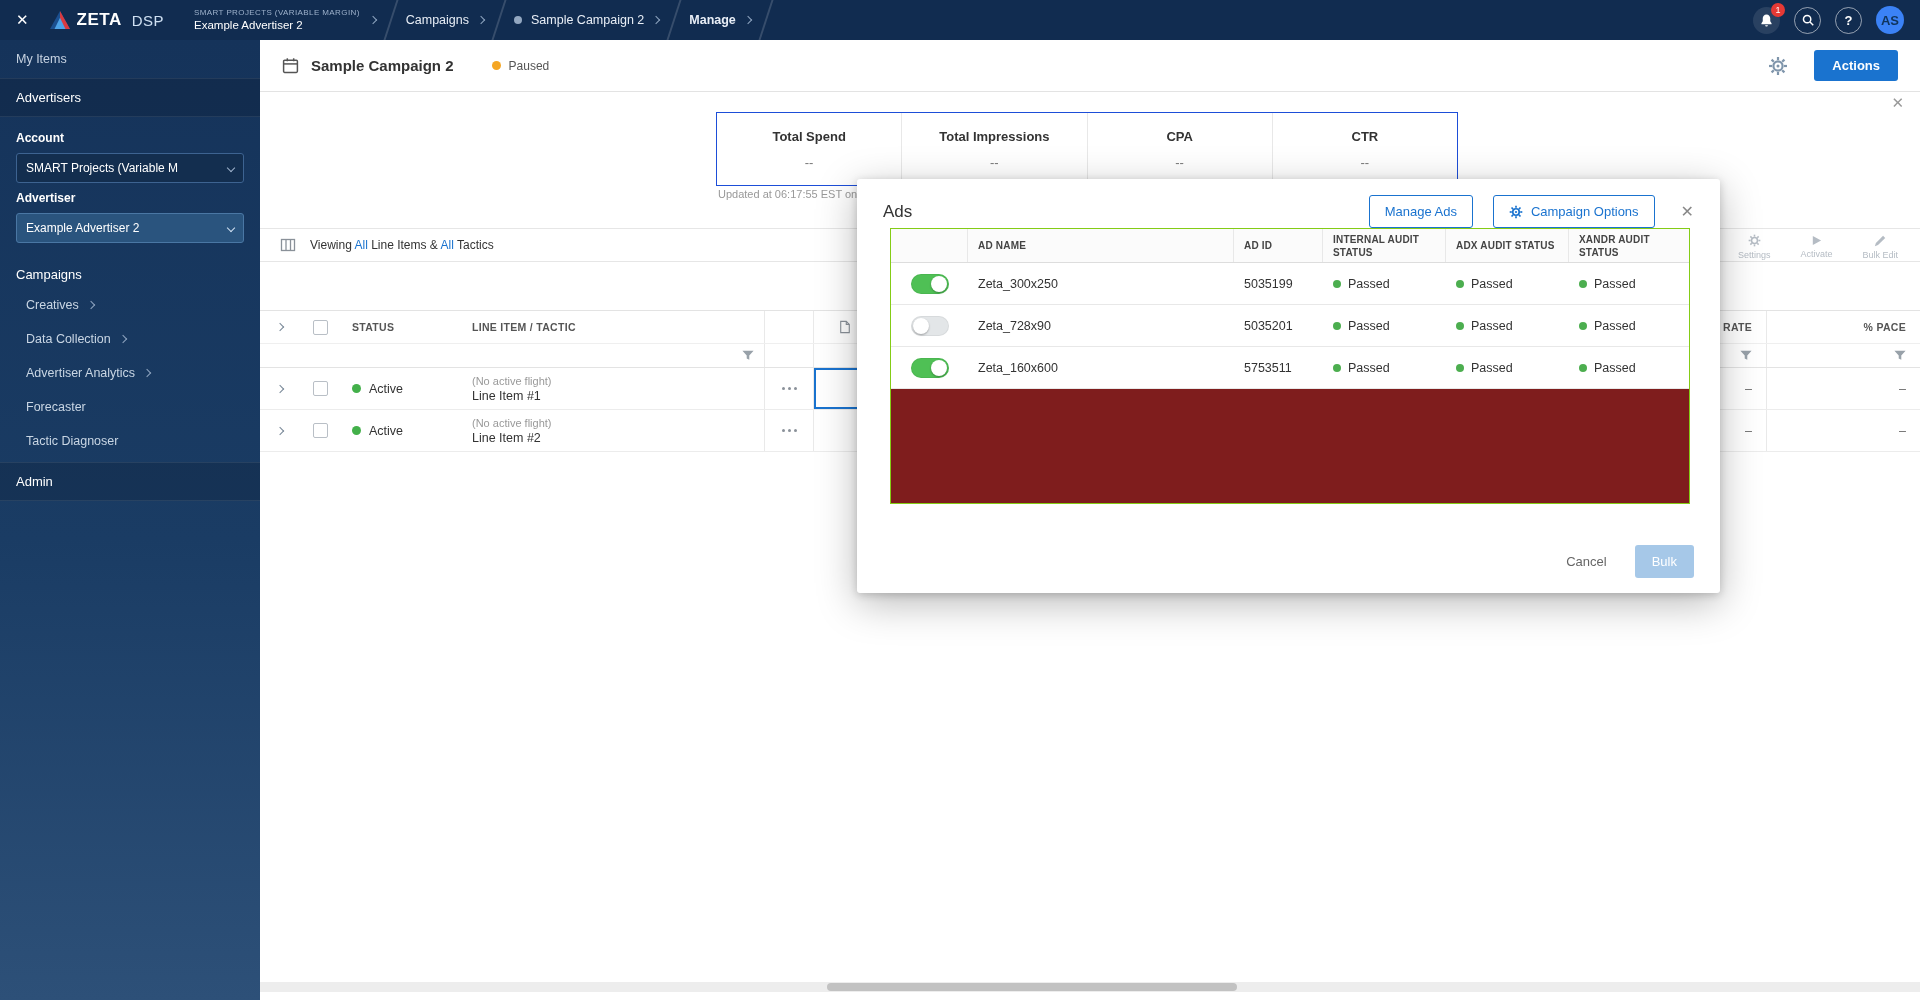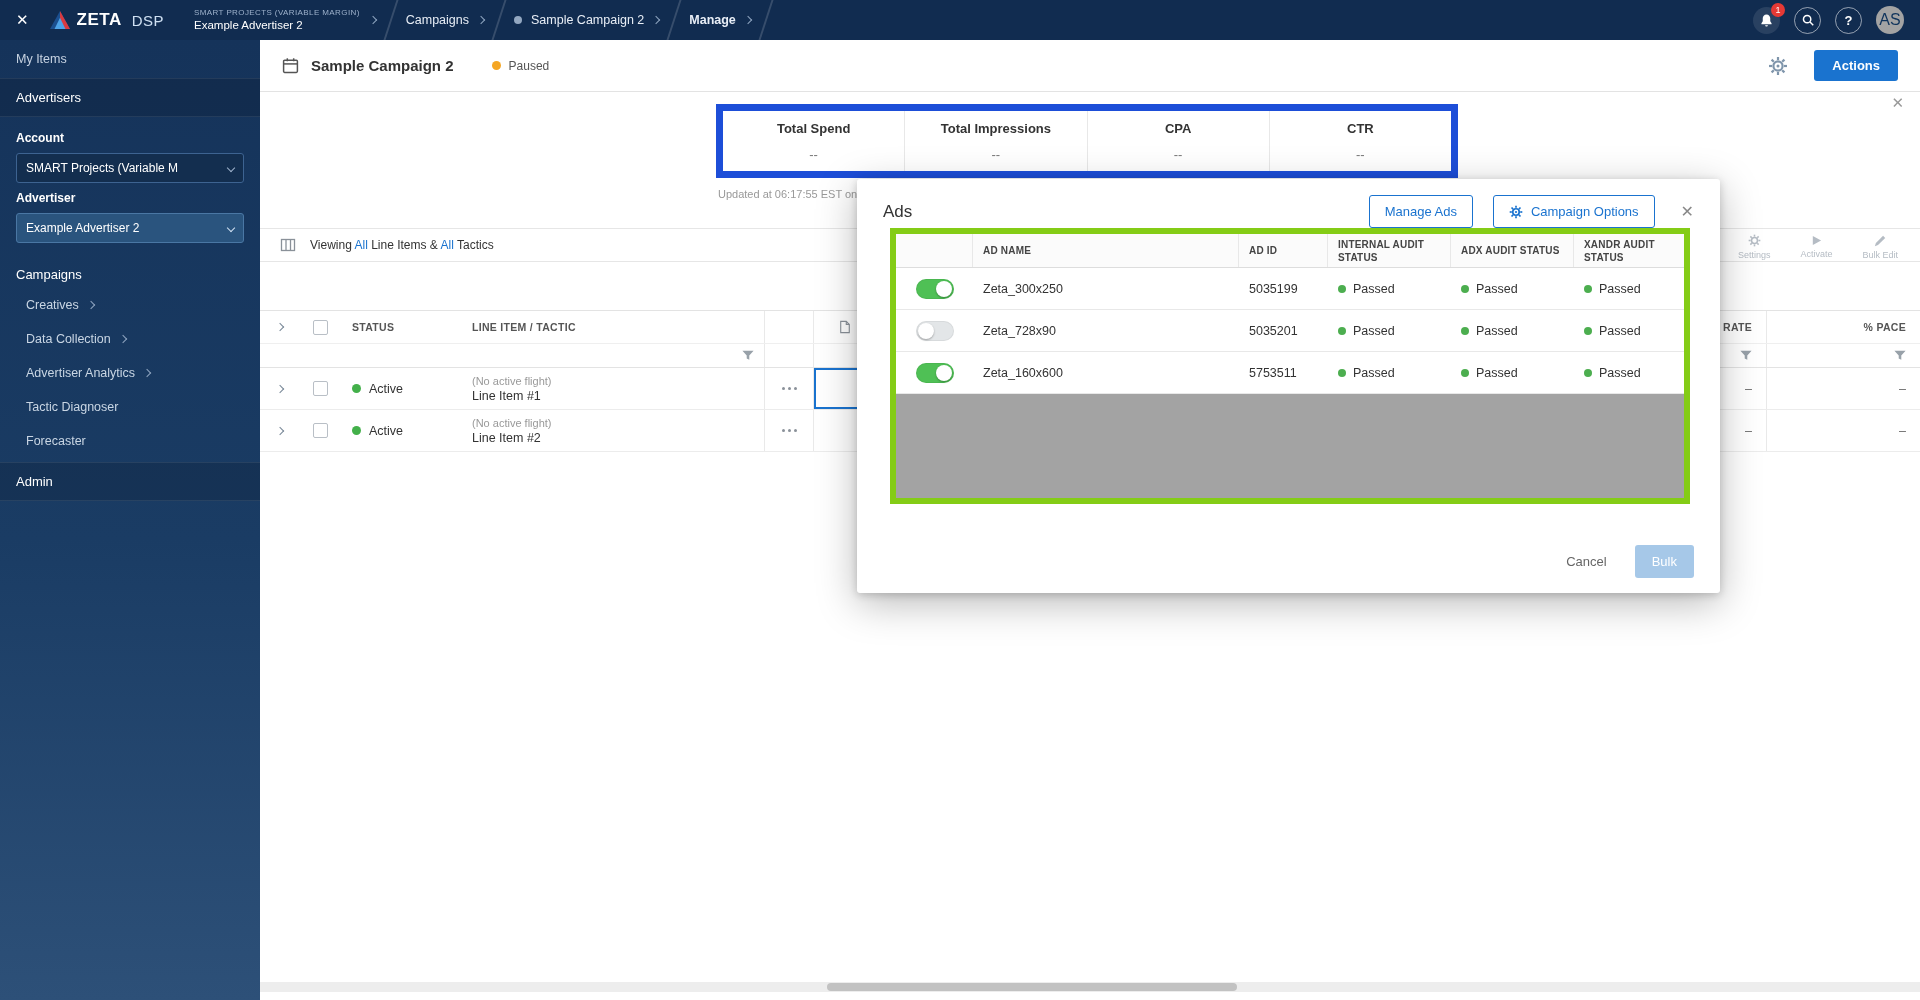--- a/index.html
+++ b/index.html
@@ -21,21 +21,21 @@
   .chev{display:inline-block;width:6px;height:6px;border-right:1.6px solid currentColor;border-bottom:1.6px solid currentColor}
   .chev.r{transform:rotate(-45deg)}
   .chev.d{transform:rotate(45deg)}
   .chev.dim{color:#8fa5c0}
   .crumb-dot{width:8px;height:8px;border-radius:50%;background:#93a7c0}
   .tb-right{margin-left:auto;display:flex;align-items:center;gap:14px;padding-right:16px}
   .tb-icon-circle{width:27px;height:27px;border-radius:50%;display:flex;align-items:center;justify-content:center;color:#fff;cursor:pointer}
   .ring{border:1.5px solid rgba(255,255,255,.55)}
   .bell-wrap{position:relative;width:27px;height:27px;display:flex;align-items:center;justify-content:center;background:rgba(255,255,255,.1);border-radius:50%;cursor:pointer}
   .badge{position:absolute;top:-4px;right:-5px;min-width:14px;height:14px;border-radius:7px;background:#e53935;color:#fff;font-size:9px;display:flex;align-items:center;justify-content:center;padding:0 3px}
-  .avatar{width:28px;height:28px;border-radius:50%;background:#a3a3a3;color:#10345c;font-size:16px;font-weight:normal;display:flex;align-items:center;justify-content:center;cursor:pointer}
+  .avatar{width:28px;height:28px;border-radius:50%;background:#3b82f6;color:#10345c;font-size:13px;font-weight:bold;display:flex;align-items:center;justify-content:center;cursor:pointer}
   .help-glyph{font-size:13px;font-weight:bold}
 
   
   .sidebar{position:absolute;top:40px;left:0;width:260px;height:960px;background:linear-gradient(180deg,#15335a 0%,#1a3c64 52%,#2d5078 100%);color:#cfdaea;z-index:10;font-size:12.5px}
   .sb-link{padding:12px 16px;cursor:pointer;color:#c7d3e2}
   .sb-band{padding:11px 16px;background:rgba(0,0,0,.14);border-top:1px solid rgba(255,255,255,.08);border-bottom:1px solid rgba(255,255,255,.08);color:#fff;font-size:13px;cursor:pointer}
   .sb-section{padding:14px 16px 0}
   .sb-label{font-size:12px;font-weight:bold;color:#fff;margin-bottom:8px}
   .sb-select{height:30px;border:1px solid #3d6391;border-radius:3px;display:flex;align-items:center;justify-content:space-between;padding:0 9px;font-size:12px;color:#fff;cursor:pointer;margin-bottom:8px}
   .sb-select .val{overflow:hidden;white-space:nowrap;text-overflow:clip;max-width:180px}
@@ -48,21 +48,21 @@
   .main{position:absolute;left:260px;top:40px;width:1660px;height:960px;background:#fff}
   .page-header{position:absolute;top:0;left:0;right:0;height:52px;background:#fff;border-bottom:1px solid #e3e3e3;display:flex;align-items:center;padding:0 22px;z-index:2}
   .ph-title{font-size:15px;font-weight:bold;color:#333;margin-left:12px}
   .ph-status{display:flex;align-items:center;gap:8px;margin-left:38px;font-size:12px;color:#555}
   .dot{border-radius:50%;display:inline-block}
   .dot.orange{width:9px;height:9px;background:#f5a623}
   .dot.green{width:9px;height:9px;background:#43b04a}
   .ph-gear{margin-left:auto;color:#7f95ab;cursor:pointer;display:flex;margin-right:26px}
   .btn-primary{background:#1a73cf;color:#fff;font-size:13px;font-weight:bold;border:none;border-radius:3px;padding:8px 18px;cursor:pointer}
 
-  .stats{position:absolute;left:456px;top:64px;width:742px;height:74px;background:#fff;border:7px solid #1d4ed8;display:flex}
+  .stats{position:absolute;left:456px;top:72px;width:742px;height:74px;background:#fff;border:1px solid #1d4ed8;display:flex}
   .stat{flex:1;border-right:1px solid #e8e8e8;display:flex;flex-direction:column;align-items:center;justify-content:center;gap:11px}
   .stat:last-child{border-right:none}
   .stat-label{font-size:13px;font-weight:bold;color:#333}
   .stat-value{font-size:13px;color:#777}
   .updated{position:absolute;left:458px;top:148px;font-size:11px;color:#999}
   .content-close{position:absolute;right:16px;top:54px;color:#999;font-size:15px;cursor:pointer}
 
   .viewing-bar{position:absolute;top:188px;left:0;right:0;height:34px;border-top:1px solid #e6e6e6;border-bottom:1px solid #e6e6e6;display:flex;align-items:center;padding-left:20px;background:#fff}
   .vb-icon{color:#8a9199;display:flex;cursor:pointer}
   .vb-text{font-size:12px;color:#333;margin-left:14px}
@@ -100,21 +100,21 @@
   .hthumb{position:absolute;left:567px;width:410px;top:1px;height:8px;border-radius:4px;background:#c2c2c2;cursor:grab}
 
   
   .modal{position:absolute;left:857px;top:179px;width:863px;height:414px;background:#fff;border-radius:3px;box-shadow:0 10px 40px rgba(0,0,0,.28),0 2px 8px rgba(0,0,0,.18);z-index:50}
   .m-head{display:flex;align-items:center;padding:16px 26px 0 26px}
   .m-title{font-size:17px;color:#333}
   .m-actions{margin-left:auto;display:flex;align-items:center;gap:20px}
   .btn-outline{border:1px solid #1a73cf;color:#1a73cf;background:#fff;border-radius:3px;font-size:13px;padding:8px 15px;display:flex;align-items:center;gap:8px;cursor:pointer}
   .m-close{color:#888;font-size:16px;margin-left:6px;cursor:pointer}
   .m-sub{padding:15px 30px 9px 33px;font-size:12px;color:#333}
-  .m-table{margin:0 30px 0 33px;border:6px solid #84cc16;height:276px;background:#a3a3a3;overflow:hidden}
+  .m-table{margin:0 30px 0 33px;border:1px solid #84cc16;height:276px;background:#7f1d1d;overflow:hidden}
   .mt-head{display:flex;height:34px;background:#fbfbfb;border-bottom:1px solid #ddd;font-size:10px;font-weight:bold;color:#444;letter-spacing:.2px}
   .mt-head>div{display:flex;align-items:center;padding:0 10px;border-right:1px solid #e8e8e8;line-height:1.3}
   .mt-head>div:last-child{border-right:none}
   .mt-row{display:flex;align-items:center;height:42px;background:#fff;border-bottom:1px solid #e8e8e8;font-size:12.5px;color:#333}
   .mt-row>div{padding:0 10px;display:flex;align-items:center;gap:7px}
   .mc-t{width:77px;justify-content:center}
   .mc-n{width:266px}
   .mc-i{width:89px}
   .mc-a1{width:123px}
   .mc-a2{width:123px}
@@ -222,24 +222,24 @@
   </div>
   <div class="sb-item">
     <span>Data Collection</span>
     <span class="chev r" style="color:#8fa5c0"></span>
   </div>
   <div class="sb-item">
     <span>Advertiser Analytics</span>
     <span class="chev r" style="color:#8fa5c0"></span>
   </div>
   <div class="sb-item">
+    <span>Forecaster</span>
+  </div>
+  <div class="sb-item">
     <span>Tactic Diagnoser</span>
-  </div>
-  <div class="sb-item">
-    <span>Forecaster</span>
   </div>
 
   <div class="sb-band" style="margin-top:4px">Admin</div>
 </aside>
 
 <main class="main">
 
   <div class="page-header">
     <span style="display:flex;color:#555">
       <svg width="17" height="17" viewBox="0 0 16 16" fill="none" stroke="currentColor" stroke-width="1.4">

